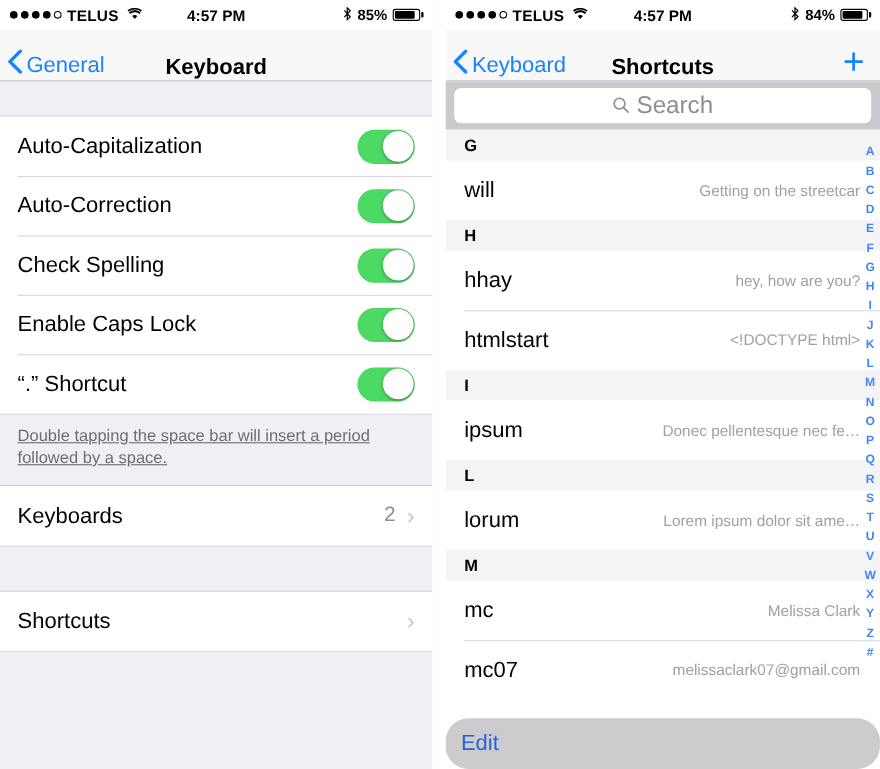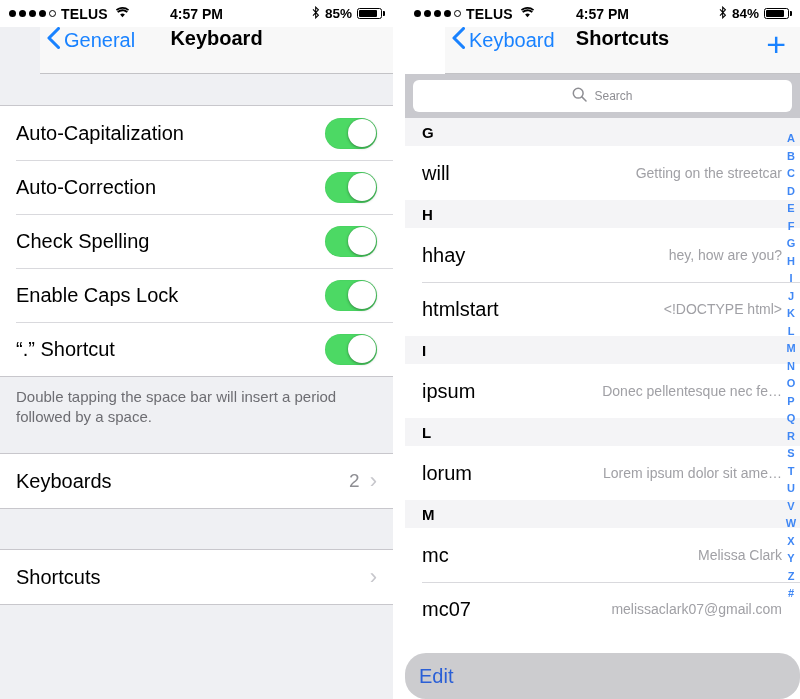--- a/index.html
+++ b/index.html
@@ -42,23 +42,22 @@
   .batt-body{
     width:25px;height:11px;border:1.4px solid #000;border-radius:2.5px;
     padding:1.2px; display:flex;
   }
   .batt-fill{ background:#000; height:100%; border-radius:1px; }
   .batt-cap{ width:2px;height:4.5px;background:#000;border-radius:0 1px 1px 0;margin-left:1px; }
 
   
   .navbar{
     height:47px; background:#f8f8f8;
-    display:flex; align-items:flex-start; position:relative;
+    display:flex; align-items:flex-end; position:relative;
     border-bottom:1px solid #c3c3c6;
-    margin-left:40px;
   }
   .nav-back{
     display:flex; align-items:center; gap:4px;
     padding-left:7px; color:#1982ff; font-size:20px; cursor:pointer;
   }
   .chev-back{ display:block; }
   .nav-title{
     position:absolute; left:0; right:0; text-align:center;
     font-size:20px; font-weight:bold; color:#000; pointer-events:none;
   }
@@ -89,33 +88,33 @@
     width:52px;height:31px;border-radius:16px;background:#4cd964;
     position:relative; cursor:pointer; box-shadow:inset 0 0 0 .5px rgba(0,0,0,.06);
   }
   .toggle .knob{
     position:absolute; top:1.5px; right:1.5px;
     width:28px;height:28px;border-radius:50%;background:#fff;
     box-shadow:0 1px 3px rgba(0,0,0,.35), 0 0 1px rgba(0,0,0,.2);
   }
 
   .footnote{
-    background:#eff0f3; padding:10px 16px 26px 16px;
-    font-size:15px; line-height:20px; color:#6d6d72;
+    background:#eff0f3; padding:10px 16px 14px 16px;
+    font-size:15px; line-height:20px; color:#6d6d72;text-decoration:underline;
   }
 
   
   .searchwrap{
     background:#c9c9ce; padding:6px 8px; height:44px;
     display:flex; align-items:center;
   }
   .searchfield{
     flex:1; height:32px; background:#ffffff; border-radius:6px;
     display:flex; align-items:center; justify-content:center; gap:7px;
-    color:#8e8e93; font-size:12px; cursor:text;
+    color:#8e8e93; font-size:22px; cursor:text;
   }
   .list{ background:#ffffff; position:relative; }
   .sec-head{
     height:28px; background:#f4f4f6; display:flex; align-items:center;
     padding-left:17px; font-size:15px; font-weight:bold; color:#000;
   }
   .s-row{
     height:54px; display:flex; align-items:center;
     padding:0 18px 0 17px; background:#fff; position:relative;
   }

